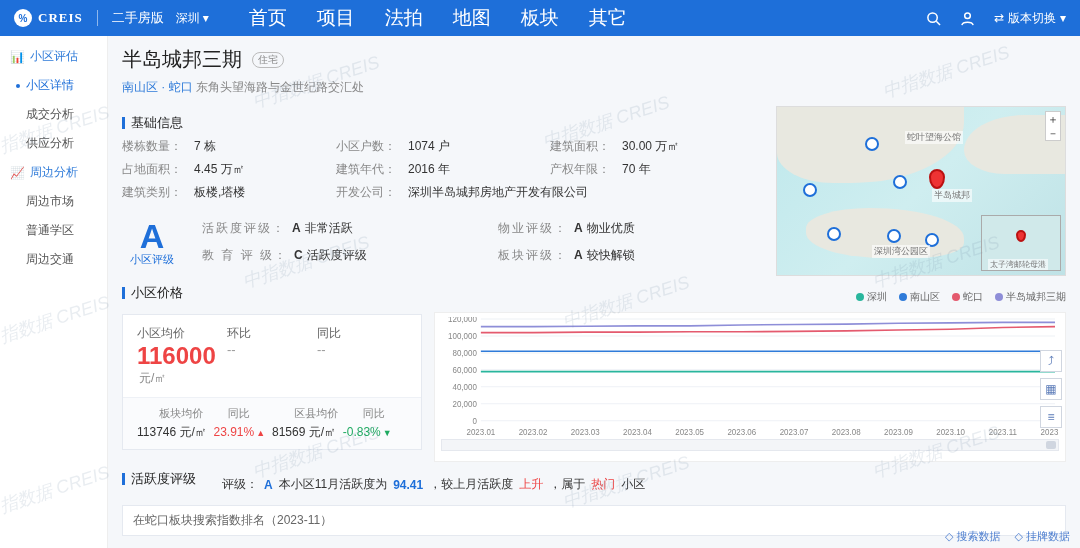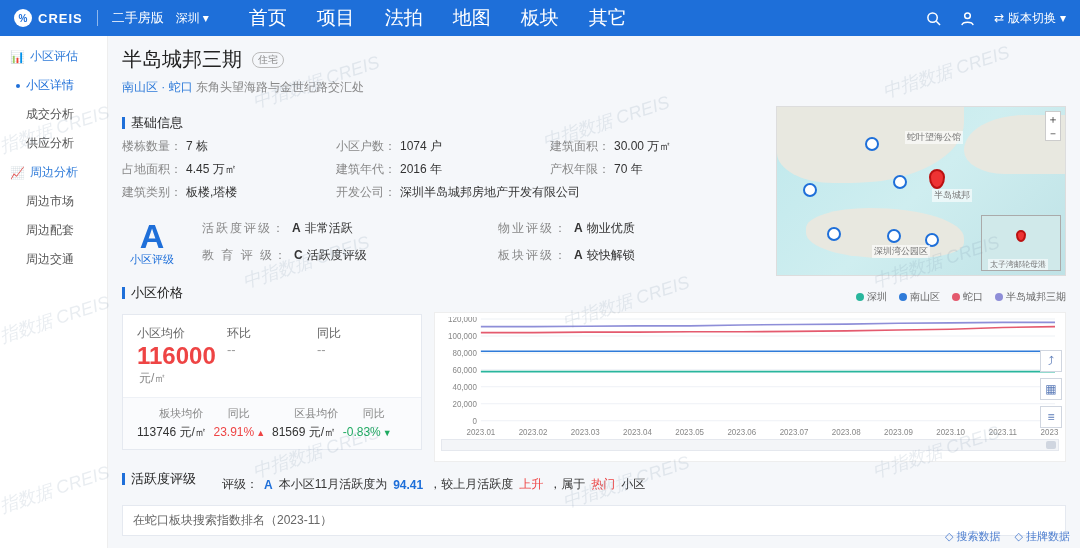--- a/index.html
+++ b/index.html
@@ -1,20 +1,20 @@
 <!DOCTYPE html>
 <html><head>
 <meta charset="utf-8">
 <style>
 * { margin: 0; padding: 0; box-sizing: border-box; }
 body { font-family: "Microsoft YaHei", Arial, sans-serif; font-size: 12px; color: #333; background: #f5f7fa; width: 1080px; height: 548px; overflow: hidden; position: relative; }
 .header { background: #1e6fd9; height: 36px; display: flex; align-items: center; padding: 0 14px; color: #fff; }
 .logo-block { display: flex; align-items: center; gap: 6px; }
 .logo-circ { width: 18px; height: 18px; border-radius: 50%; background: #fff; color: #1e6fd9; font-size: 10px; display: flex; align-items: center; justify-content: center; font-weight: bold; }
-.logo-text { font-weight: bold; letter-spacing: 1px; font-size: 13px; }
+.logo-text { font-weight: bold; letter-spacing: 1px; font-size: 13px; font-family: Liberation Serif, serif; }
 .logo-div { width: 1px; height: 16px; background: rgba(255,255,255,.5); margin: 0 8px; }
 .prod-name { font-size: 13px; }
 .city-sel { margin-left: 12px; font-size: 12px; display: flex; align-items: center; gap: 3px; }
 .nav { display: flex; margin-left: 40px; gap: 30px; }
 .nav-item { font-size: 19px; cursor: pointer; }
 .header-right { margin-left: auto; display: flex; align-items: center; gap: 18px; }
 .hicon { width: 16px; height: 16px; display: flex; align-items: center; justify-content: center; }
 .ver-switch { display: flex; align-items: center; gap: 4px; font-size: 12px; }
 
 .body-wrap { display: flex; height: calc(100% - 36px); }
@@ -33,21 +33,21 @@
 
 .cols { display: flex; gap: 12px; margin-top: 10px; }
 .left-col { flex: 1; }
 .right-col { width: 290px; }
 
 .sec-title { font-size: 13px; color: #222; margin: 8px 0 6px; display: flex; align-items: center; }
 .sec-title::before { content: ""; width: 3px; height: 12px; background: #1e6fd9; margin-right: 6px; }
 
 .info-grid { display: grid; grid-template-columns: 1fr 1fr 1fr; row-gap: 6px; font-size: 12px; }
 .info-item .lbl { color: #888; }
-.info-item .val { color: #333; margin-left: 4px; }
+.info-item .val { color: #333; margin-left: 12px; }
 .info-item.longr { grid-column: 2 / span 2; }
 
 .rating-row { display: flex; align-items: center; margin-top: 10px; padding: 6px 0; }
 .big-grade { color: #1e6fd9; font-size: 34px; font-weight: bold; width: 60px; text-align: center; }
 .grade-cap { font-size: 11px; color: #1e6fd9; text-align: center; margin-top: -4px; width: 60px; }
 .rating-items { flex: 1; display: grid; grid-template-columns: 1fr 1fr; row-gap: 10px; column-gap: 30px; margin-left: 20px; font-size: 12px; }
 .rating-items .lbl { color: #888; margin-right: 6px; letter-spacing: 2px; }
 .rating-items .g { font-weight: bold; margin-right: 4px; }
 
 .price-card { border: 1px solid #e5e9f0; background: #fff; margin-top: 6px; }
@@ -151,21 +151,21 @@
       <span>小区评估</span>
     </div>
     <div class="side-item active">小区详情</div>
     <div class="side-item">成交分析</div>
     <div class="side-item">供应分析</div>
     <div class="side-group">
       <span>📈</span>
       <span>周边分析</span>
     </div>
     <div class="side-item">周边市场</div>
-    <div class="side-item">周边配套</div>
+    <div class="side-item">普通学区</div>
     <div class="side-item">周边交通</div>
   </div>
 
   <div class="main">
     <div class="title-row">
       <div class="pg-title">半岛城邦三期</div>
       <div class="tag">住宅</div>
     </div>
     <div class="loc-row">
       <span>南山区</span> ·

